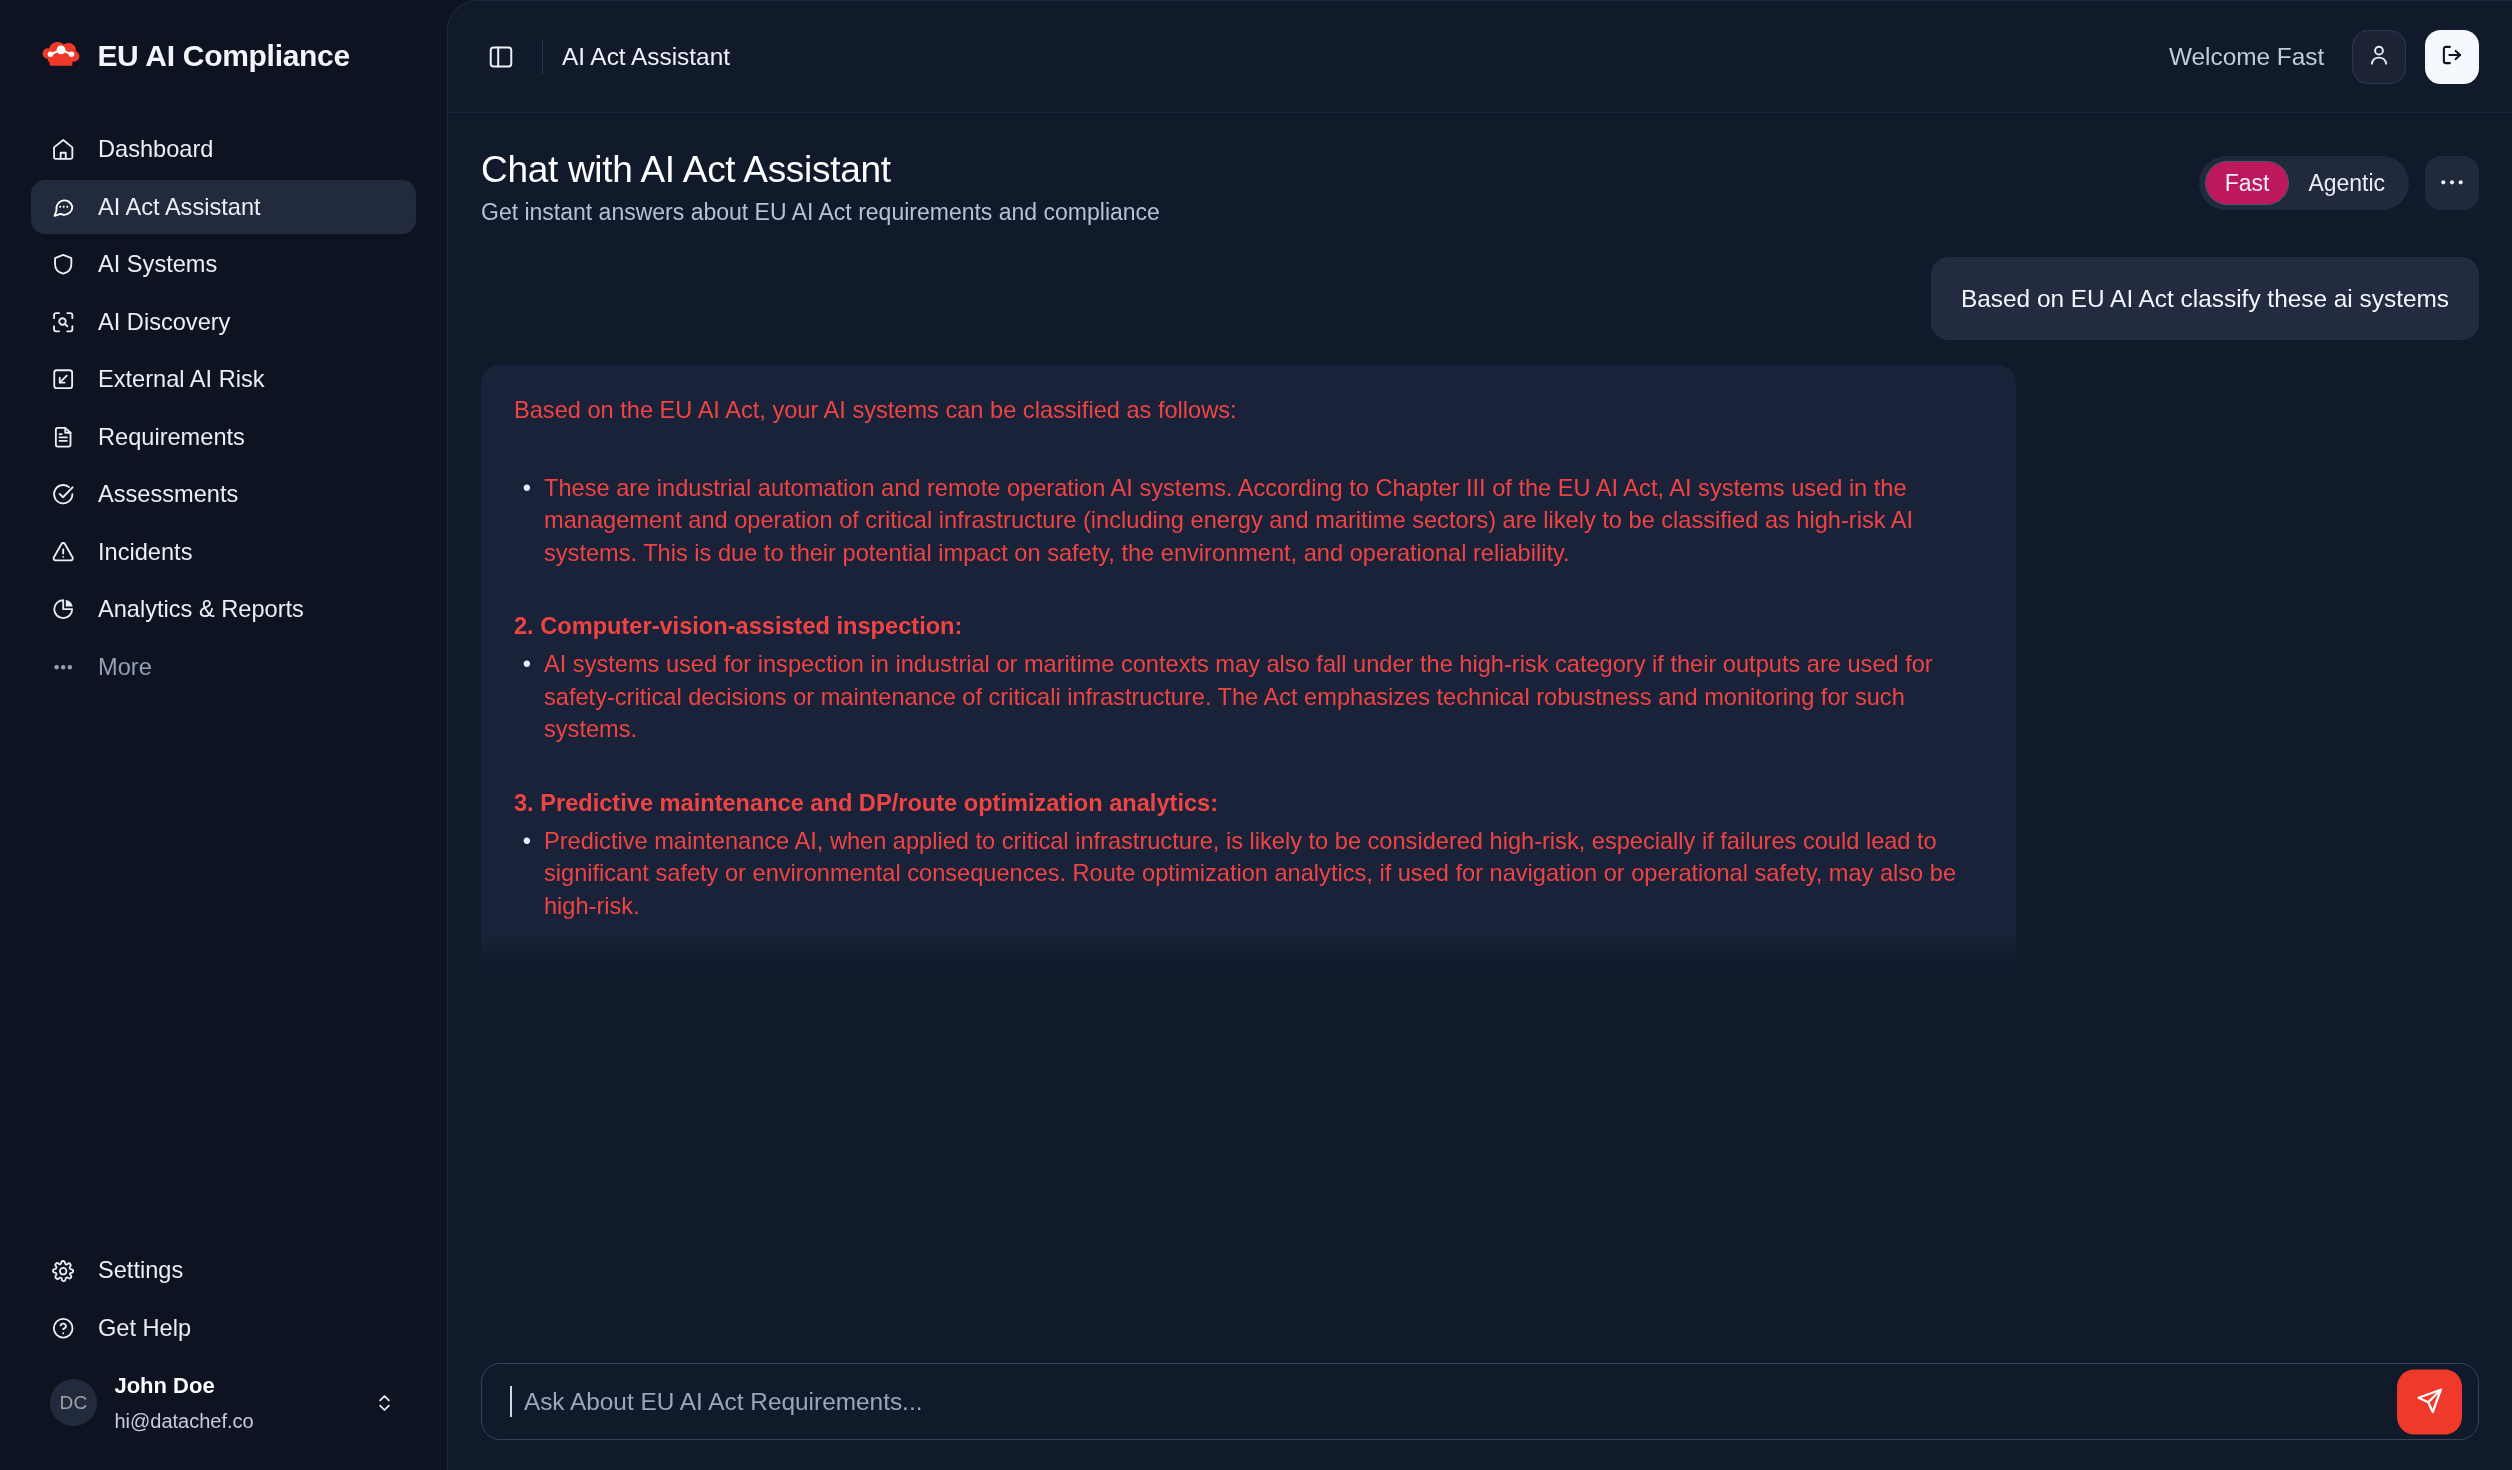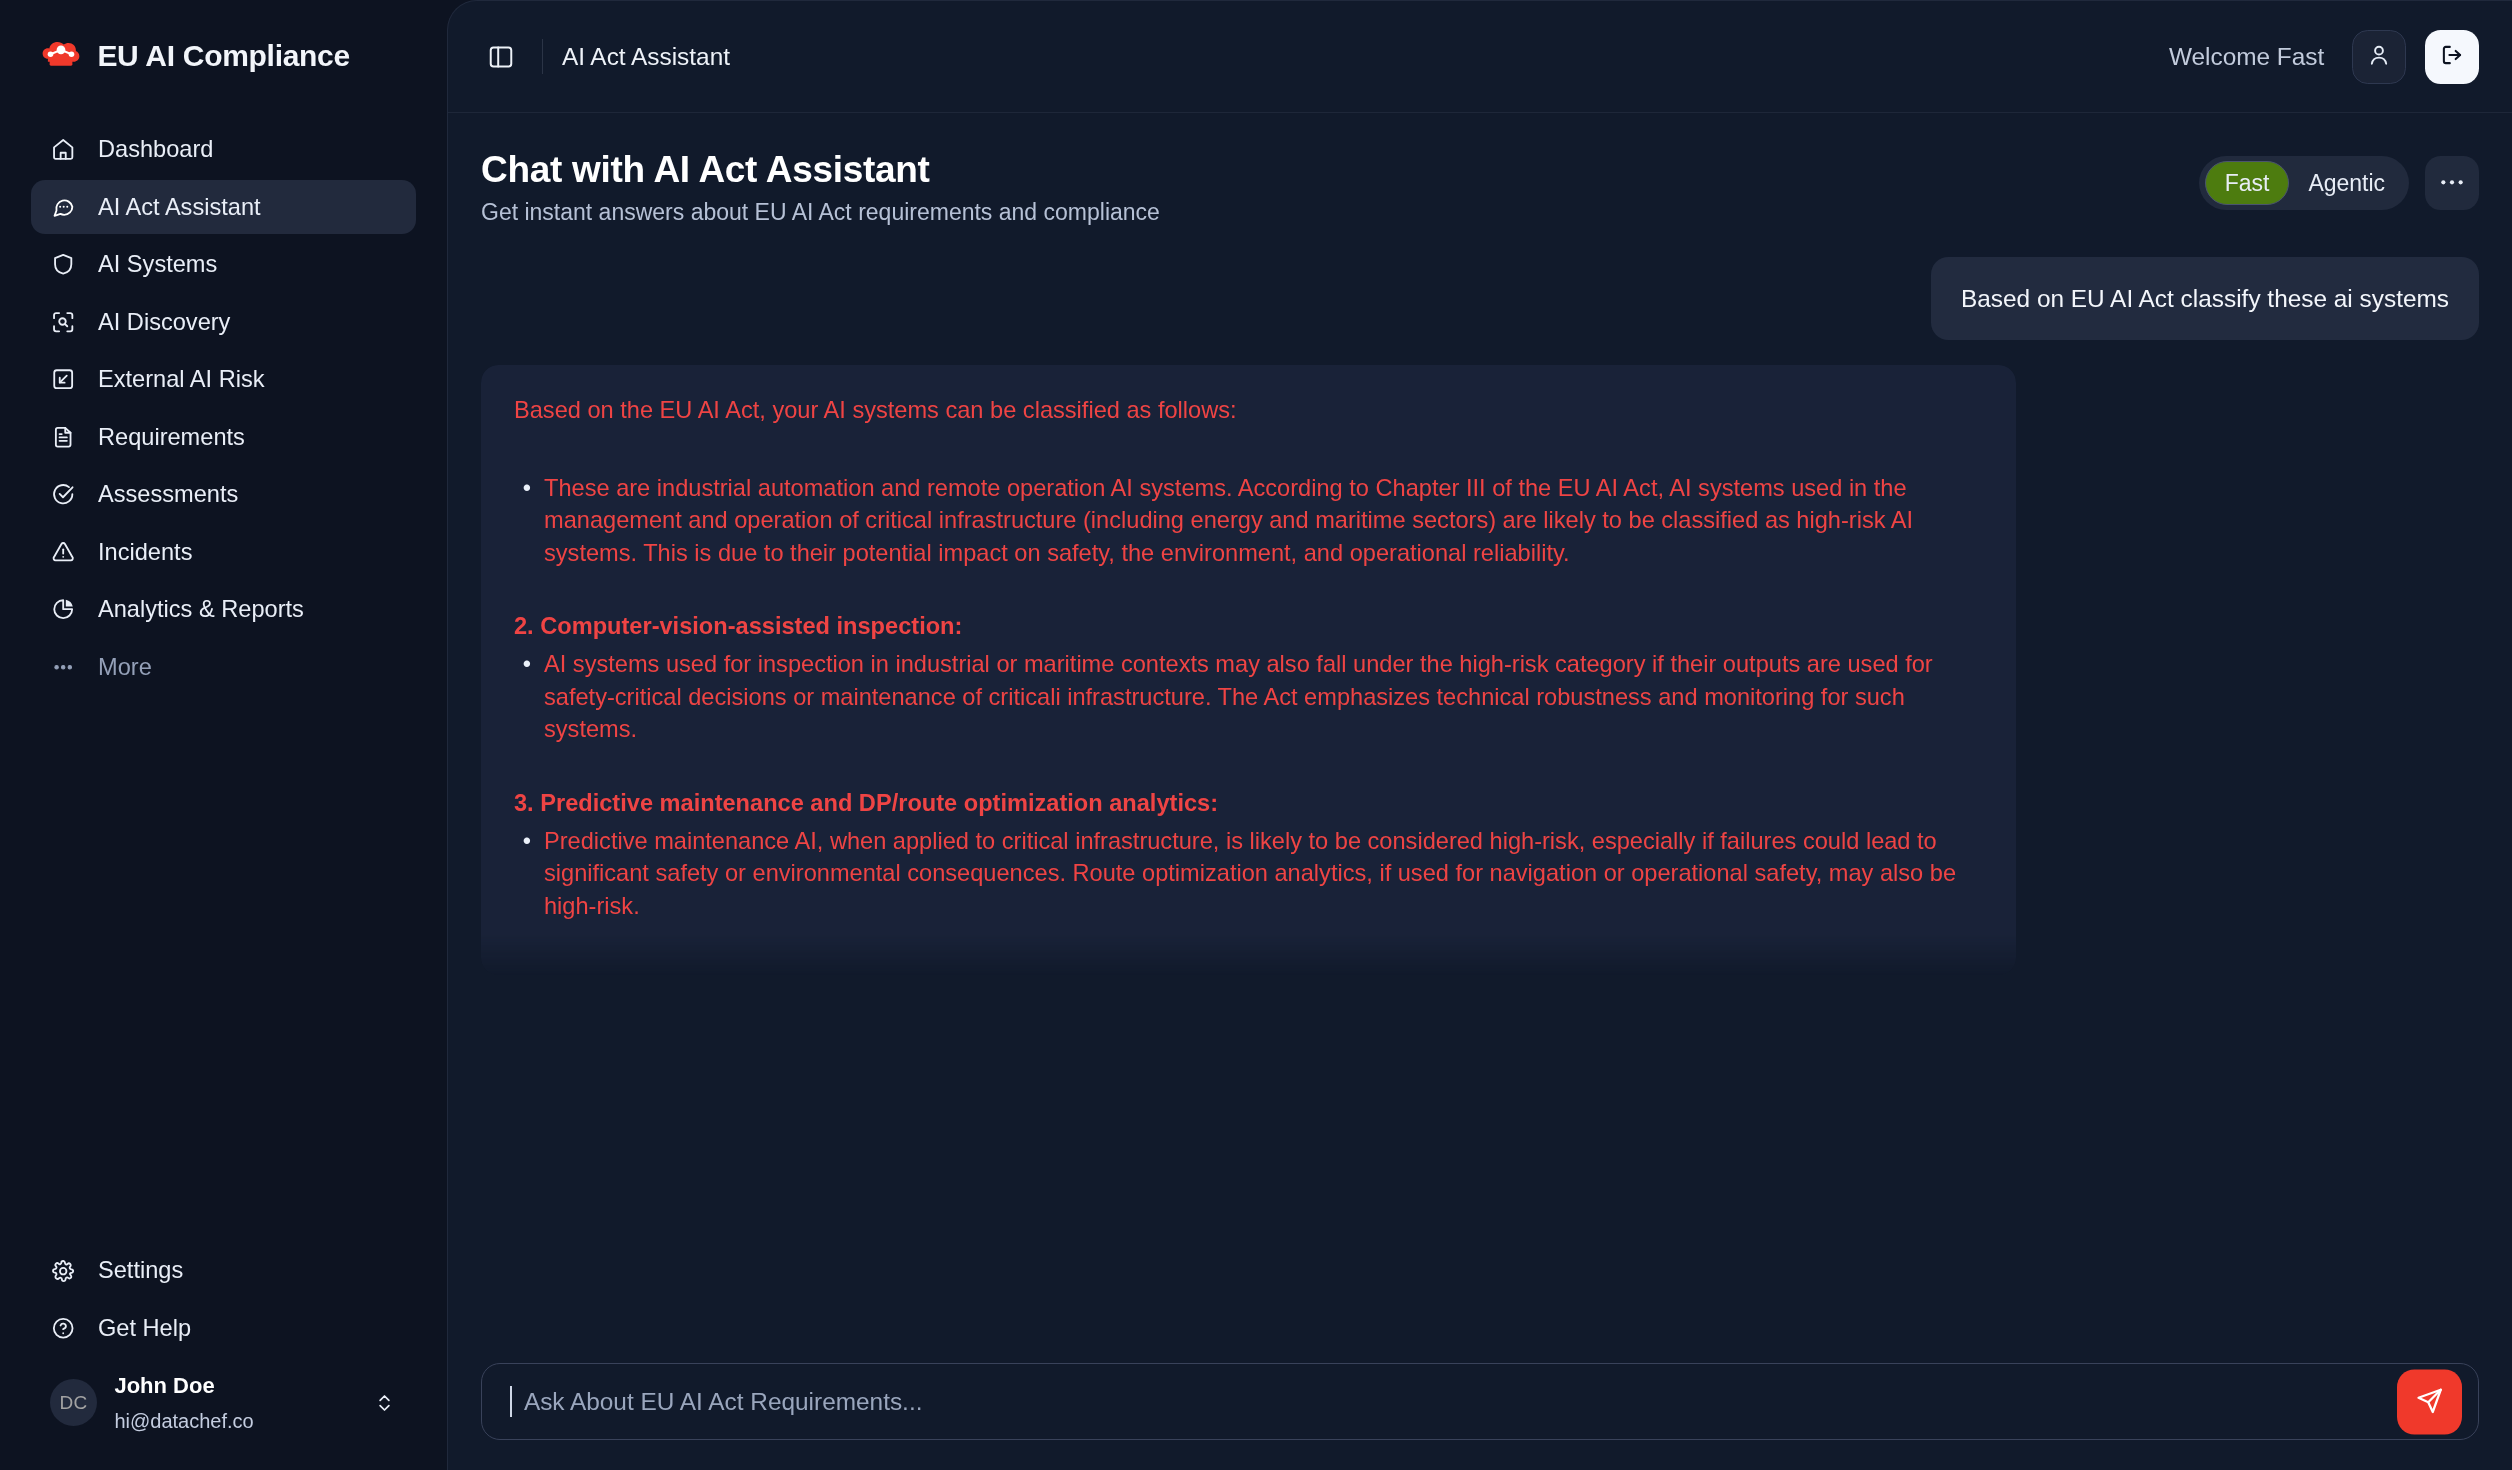--- a/index.html
+++ b/index.html
@@ -185,21 +185,21 @@
   }
 
   .page-head {
     display: flex;
     align-items: flex-start;
     padding: 38px 33px 0 33px;
   }
   .page-head-text { display: flex; flex-direction: column; gap: 10.5px; }
   .page-title {
     font-size: 37px;
-    font-weight: 700;
+    font-weight: 400;
     color: #ffffff;
     letter-spacing: -0.3px;
     line-height: 1.05;
   }
   .page-sub {
     font-size: 23px;
     color: #b6c1d6;
     line-height: 1.1;
   }
   .page-head-right {
@@ -222,21 +222,21 @@
     padding: 0 19px;
     border-radius: 871px;
     display: flex; align-items: center;
     font-size: 23px;
     color: #e8edf6;
     cursor: pointer;
     white-space: nowrap;
   }
   .mode-opt.selected {
     border: 0.9px solid #4a556e;
-    background: #4d7c0f;
+    background: #be185d;
   }
   .more-btn {
     width: 54px; height: 54px;
     border-radius: 15.7px;
     background: #212a3d;
     display: flex; align-items: center; justify-content: center;
     cursor: pointer;
     color: #e8edf6;
     font-size: 26px;
     letter-spacing: 1.7px;

